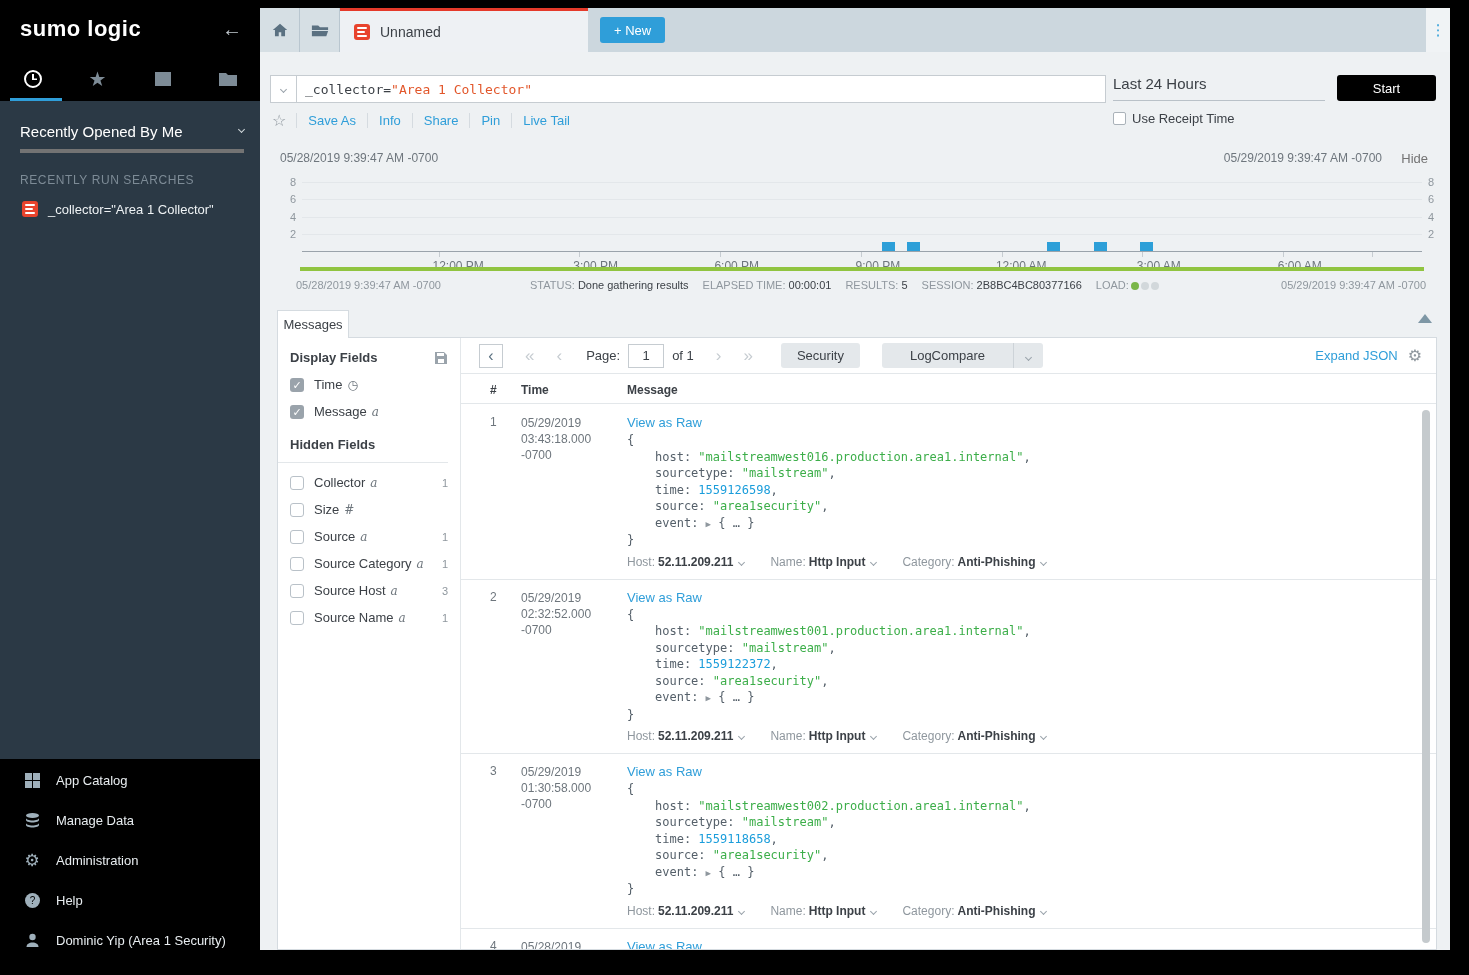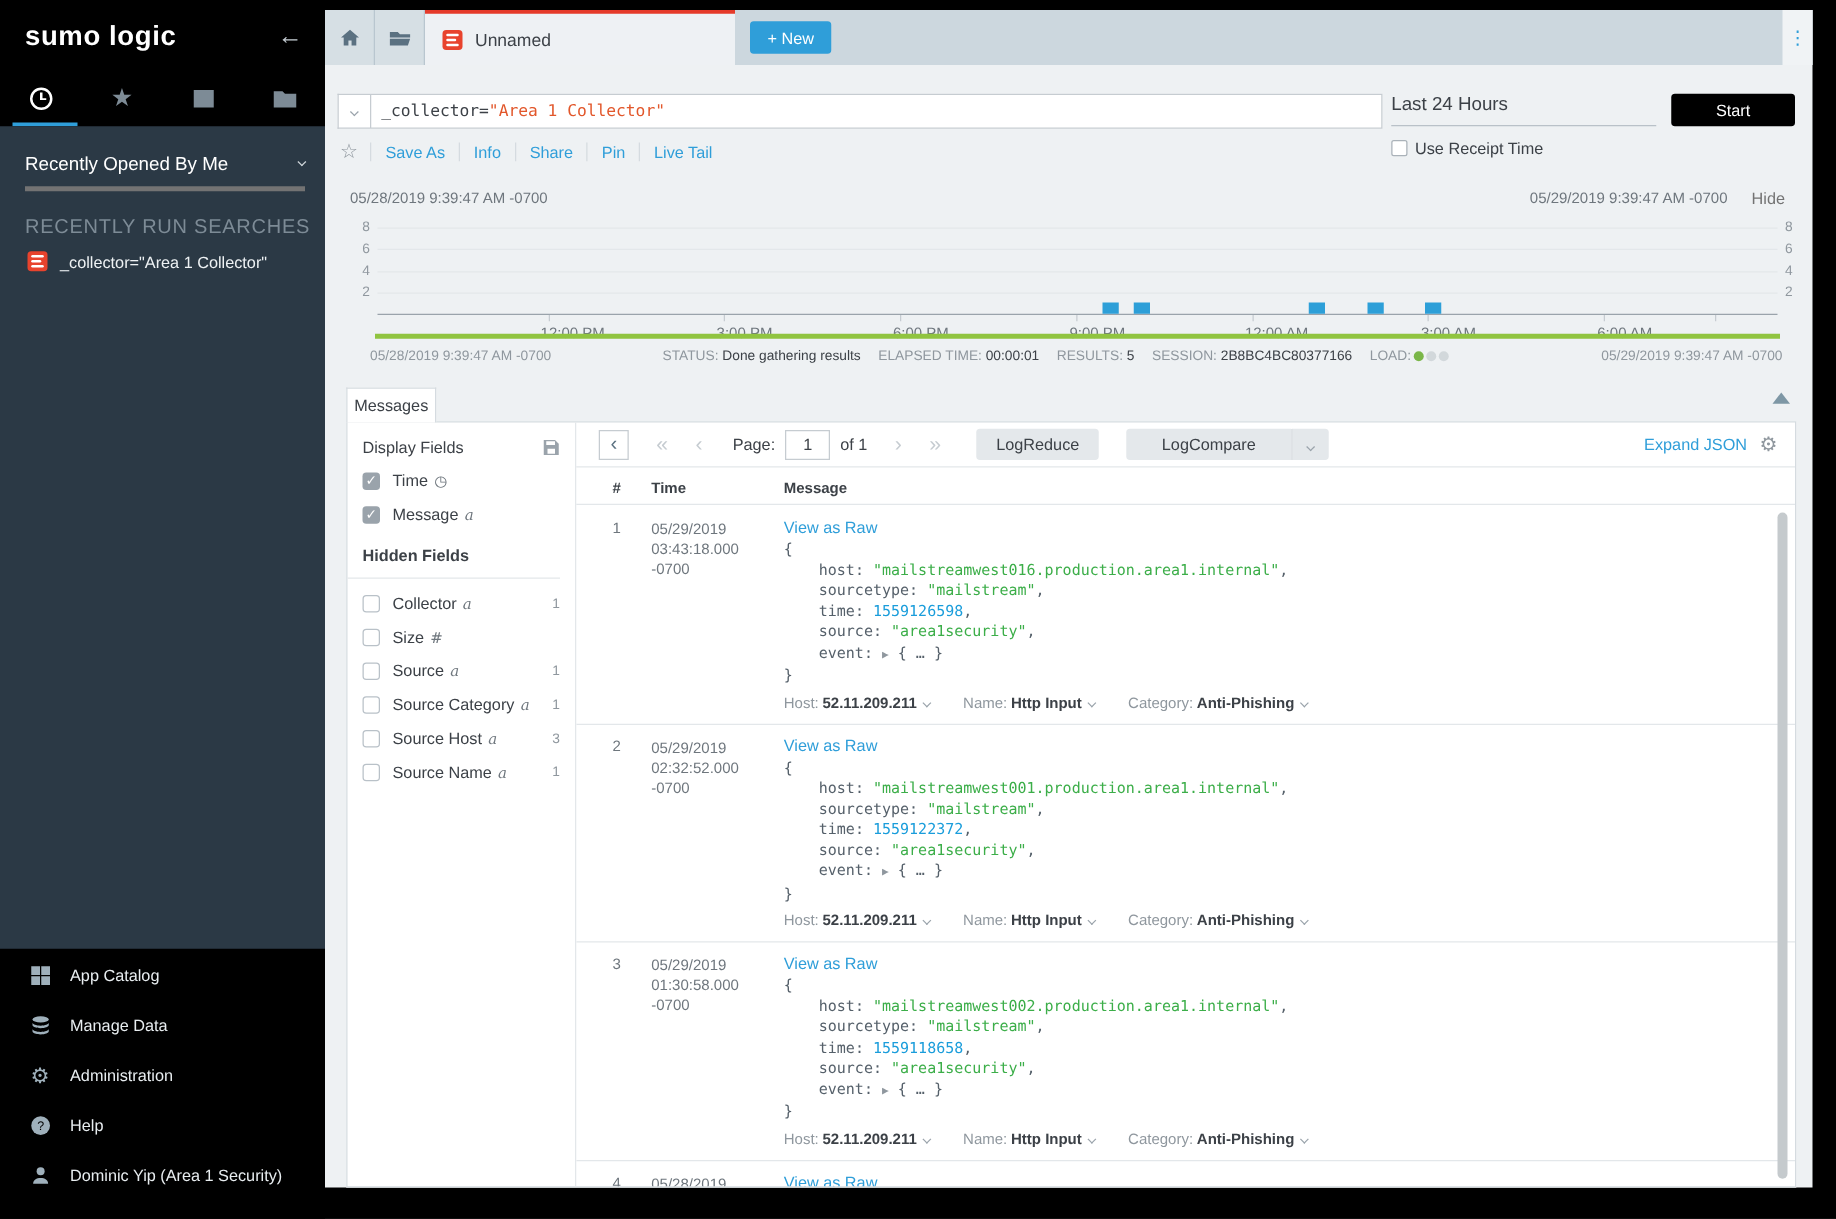--- a/index.html
+++ b/index.html
@@ -14,21 +14,21 @@
   #nav-icons { position:absolute; left:0; top:58px; width:260px; height:42px; display:flex; }
   .nav-ic { flex:1; display:flex; align-items:center; justify-content:center; color:#7d8b96; cursor:pointer; }
   .nav-ic svg { width:20px; height:20px; fill:#7d8b96; }
   .nav-ic.active svg { fill:#ffffff; }
   .nav-ic .star-glyph { font-size:20px; line-height:20px; }
   #nav-underline { position:absolute; left:10px; top:98px; width:52px; height:3px; background:#2f9ed9; }
   #recent-panel { position:absolute; left:0; top:101px; width:260px; height:658px; background:#2b3945; }
   #recent-header { position:absolute; left:20px; top:22px; width:224px; border-bottom:4px solid #737373;
                    padding-bottom:9px; color:#fff; font-size:15px; cursor:pointer; }
   #recent-header .chev { float:right; margin-top:4px; }
-  #recent-section { position:absolute; left:20px; top:72px; font-size:16px; letter-spacing:.6px; color:#7d8b96; }
+  #recent-section { position:absolute; left:20px; top:72px; font-size:12px; letter-spacing:.6px; color:#7d8b96; }
   #recent-item { position:absolute; left:14px; top:94px; width:238px; height:28px; display:flex; align-items:center; cursor:pointer; }
   .sumo-doc-ic { width:16px; height:16px; background:#e8432d; border-radius:3px; position:relative; flex:0 0 16px; margin:0 10px 0 8px; }
   .sumo-doc-ic i { position:absolute; left:3px; height:2px; background:#fff; border-radius:1px; }
   .sumo-doc-ic i:nth-child(1){ top:3px; width:10px; }
   .sumo-doc-ic i:nth-child(2){ top:7px; width:8px; }
   .sumo-doc-ic i:nth-child(3){ top:11px; width:10px; }
   #recent-item span { color:#eef2f4; font-size:13px; }
   #bottom-nav { position:absolute; left:0; top:760px; width:260px; }
   .bn-item { height:40px; display:flex; align-items:center; cursor:pointer; color:#e8edf0; font-size:13px; }
   .bn-item .bn-ic { width:20px; margin:0 14px 0 22px; display:flex; justify-content:center; color:#9fb0bb; }
@@ -97,21 +97,21 @@
 
   
   #msg-tab { position:absolute; left:17px; top:302px; width:72px; height:28px; background:#fff;
              border:1px solid #d5dbe0; border-bottom:none; display:flex; align-items:center; justify-content:center;
              font-size:13px; color:#3c4147; cursor:pointer; z-index:2; }
   #collapse-up { position:absolute; right:18px; top:306px; width:0; height:0; border-left:7px solid transparent;
                  border-right:7px solid transparent; border-bottom:9px solid #7e97a5; cursor:pointer; }
   #msg-panel { position:absolute; left:17px; top:329px; width:1160px; height:613px; background:#fff;
                border:1px solid #d5dbe0; display:flex; }
   #fields-col { width:183px; border-right:1px solid #e3e7ea; padding:12px 0 0 12px; }
-  #df-head { display:flex; align-items:flex-end; font-size:13px; color:#3c4147; font-weight:normal; padding-right:12px; }
+  #df-head { display:flex; align-items:flex-end; font-size:13px; color:#3c4147; font-weight:bold; padding-right:12px; }
   #df-head .sp { flex:1; }
   .fld-row { display:flex; align-items:center; margin-top:12px; font-size:13px; color:#3c4147; padding-right:12px; }
   .fld-row .cb { width:14px; height:14px; border-radius:3px; margin-right:10px; flex:0 0 14px; cursor:pointer; }
   .cb.on { background:#9aa3ab; color:#fff; font-size:11px; line-height:14px; text-align:center; }
   .cb.off { background:#fff; border:1px solid #b9c1c8; }
   .fld-type { font-family:"DejaVu Serif", serif; font-style:italic; color:#6e767d; margin-left:5px; font-size:12px; }
   .fld-count { margin-left:auto; color:#8f979e; font-size:11px; }
   #hf-head { margin-top:18px; font-size:13px; color:#3c4147; font-weight:bold; }
   #hf-sep { border-bottom:1px solid #e3e7ea; margin:10px 12px 0 -12px; }
 
@@ -424,21 +424,21 @@
     <div id="list-col">
       <div id="list-toolbar">
         <div id="back-box">‹</div>
         <span class="pg-arrow">«</span>
         <span class="pg-arrow">‹</span>
         <span id="page-label">Page:</span>
         <input id="page-input" value="1" style="">
         <span id="of-label">of 1</span>
         <span class="pg-arrow">›</span>
         <span class="pg-arrow">»</span>
-        <button id="logreduce" class="gray-btn">LogReduce</button>
+        <button id="logreduce" class="gray-btn">Security</button>
         <span id="logcompare-wrap">
           <button id="logcompare" class="gray-btn">LogCompare</button>
           <button id="logcompare-dd"><span class="chev sm"></span></button>
         </span>
         <span id="expand-json">Expand JSON</span>
         <span id="list-gear">⚙</span>
       </div>
       <div id="list-header">
         <span class="h-num">#</span>
         <span class="h-time">Time</span>

